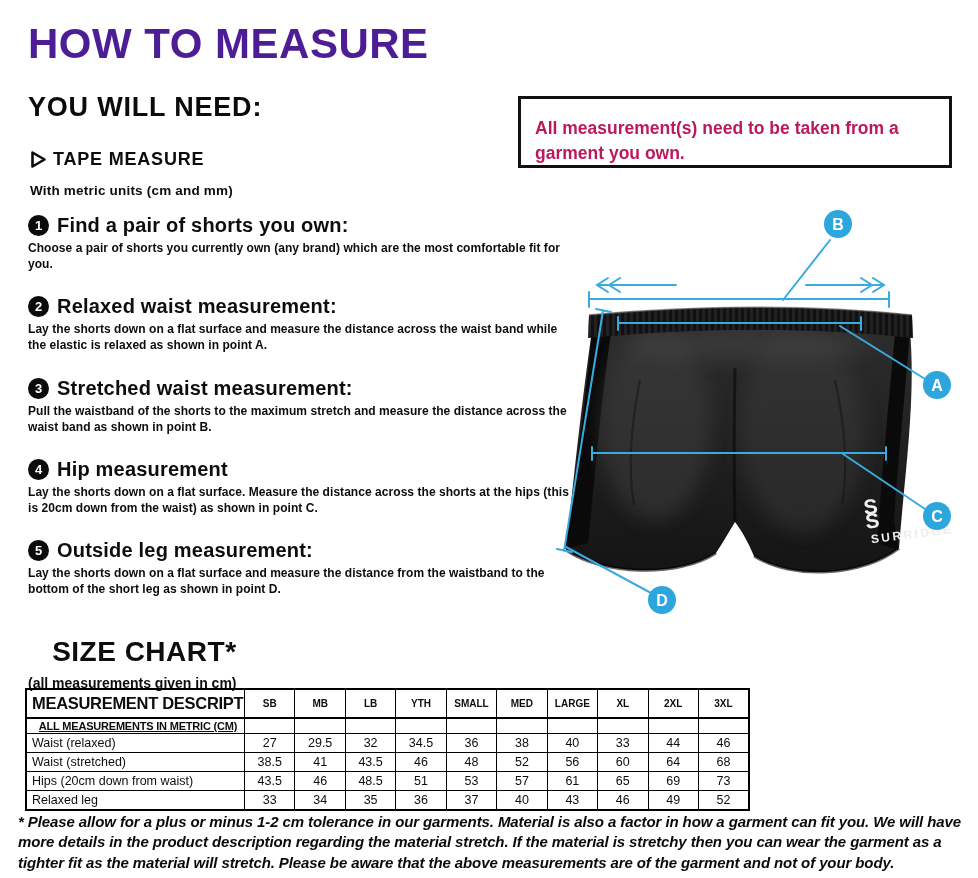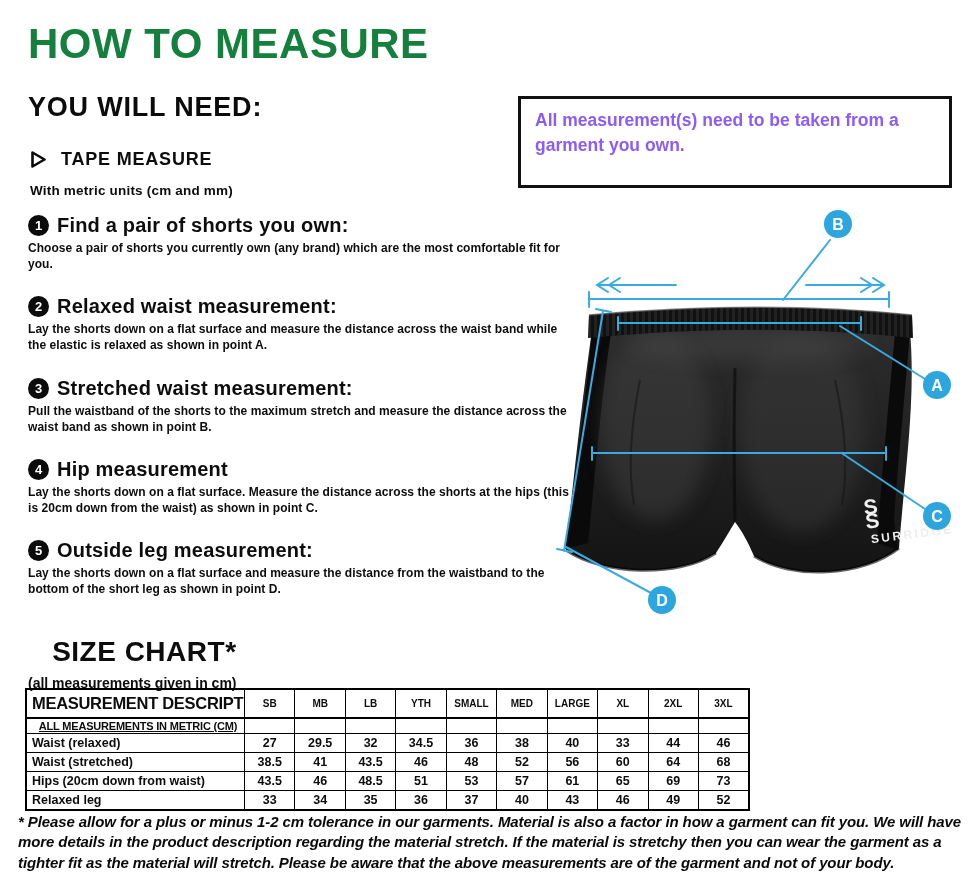--- a/index.html
+++ b/index.html
@@ -2,39 +2,39 @@
 <html><head>
 <meta charset="utf-8">
 <style>
   html,body { margin:0; padding:0; background:#fff; }
   .page {
     position:relative; width:978px; height:878px; background:#ffffff;
     font-family:"Liberation Sans", sans-serif; color:#0d0d0d; overflow:hidden;
   }
   .title {
     position:absolute; left:28px; top:20px;
-    font-size:42px; font-weight:800; letter-spacing:0.5px; color:#15803d;
+    font-size:42px; font-weight:800; letter-spacing:0.5px; color:#4c1d95;
   }
   .ywn-heading {
     position:absolute; left:28px; top:92px;
     font-size:27px; font-weight:800; letter-spacing:0.8px; color:#0b0b0b;
   }
   .tape-row {
     position:absolute; left:30px; top:149px;
-    display:flex; align-items:center; gap:14px;
+    display:flex; align-items:center; gap:6px;
   }
   .tape-label { font-size:18px; font-weight:800; letter-spacing:0.8px; }
   .tape-note {
     position:absolute; left:30px; top:183px;
     font-size:13.5px; font-weight:700; letter-spacing:0.2px;
   }
   .notice {
-    position:absolute; left:518px; top:96px; width:434px; height:92px;
-    box-sizing:border-box; border:3px solid #111; padding:9px 14px;
-    font-size:17.5px; font-weight:800; line-height:1.45; color:#8b5cf6;
+    position:absolute; left:518px; top:96px; width:434px; height:72px;
+    box-sizing:border-box; border:3px solid #111; padding:17px 14px;
+    font-size:17.5px; font-weight:800; line-height:1.45; color:#be185d;
   }
   .step { position:absolute; left:28px; width:545px; }
   .step:nth-of-type(1){ top:214px; }
   .step:nth-of-type(2){ top:295px; }
   .step:nth-of-type(3){ top:377px; }
   .step:nth-of-type(4){ top:458px; }
   .step:nth-of-type(5){ top:539px; }
   .step-head { display:flex; align-items:center; gap:8px; }
   .badge {
     flex:0 0 auto; width:21px; height:21px; border-radius:50%;
@@ -63,21 +63,21 @@
   .size-table thead th.first {
     width:212px; text-align:left; padding-left:5px; font-size:16.5px; letter-spacing:-0.3px;
   }
   .size-table thead tr { border-bottom:2px solid #000; }
   .size-table tr.metric-row td {
     height:14px; font-size:11px; font-weight:700; text-align:center; padding:0 0 0 5px;
     letter-spacing:-0.2px;
     text-decoration:underline;
   }
   .size-table tbody tr.data-row td {
-    height:16px; font-size:12.5px; font-weight:700; text-align:center; padding:1px 0;margin-top:46px;
+    height:16px; font-size:12.5px; font-weight:400; text-align:center; padding:1px 0;margin-top:46px;
   }
   .size-table tbody tr.data-row td.first { text-align:left; padding-left:5px; font-size:12.5px; }
   .footnote {
     position:absolute; left:18px; top:812px; width:952px;
     font-size:15px; font-weight:700; font-style:italic; line-height:1.35;
     letter-spacing:-0.1px; color:#0a0a0a;
   }
   .shorts-figure { position:absolute; left:545px; top:195px; width:433px; height:430px; }
 </style>
 </head>

